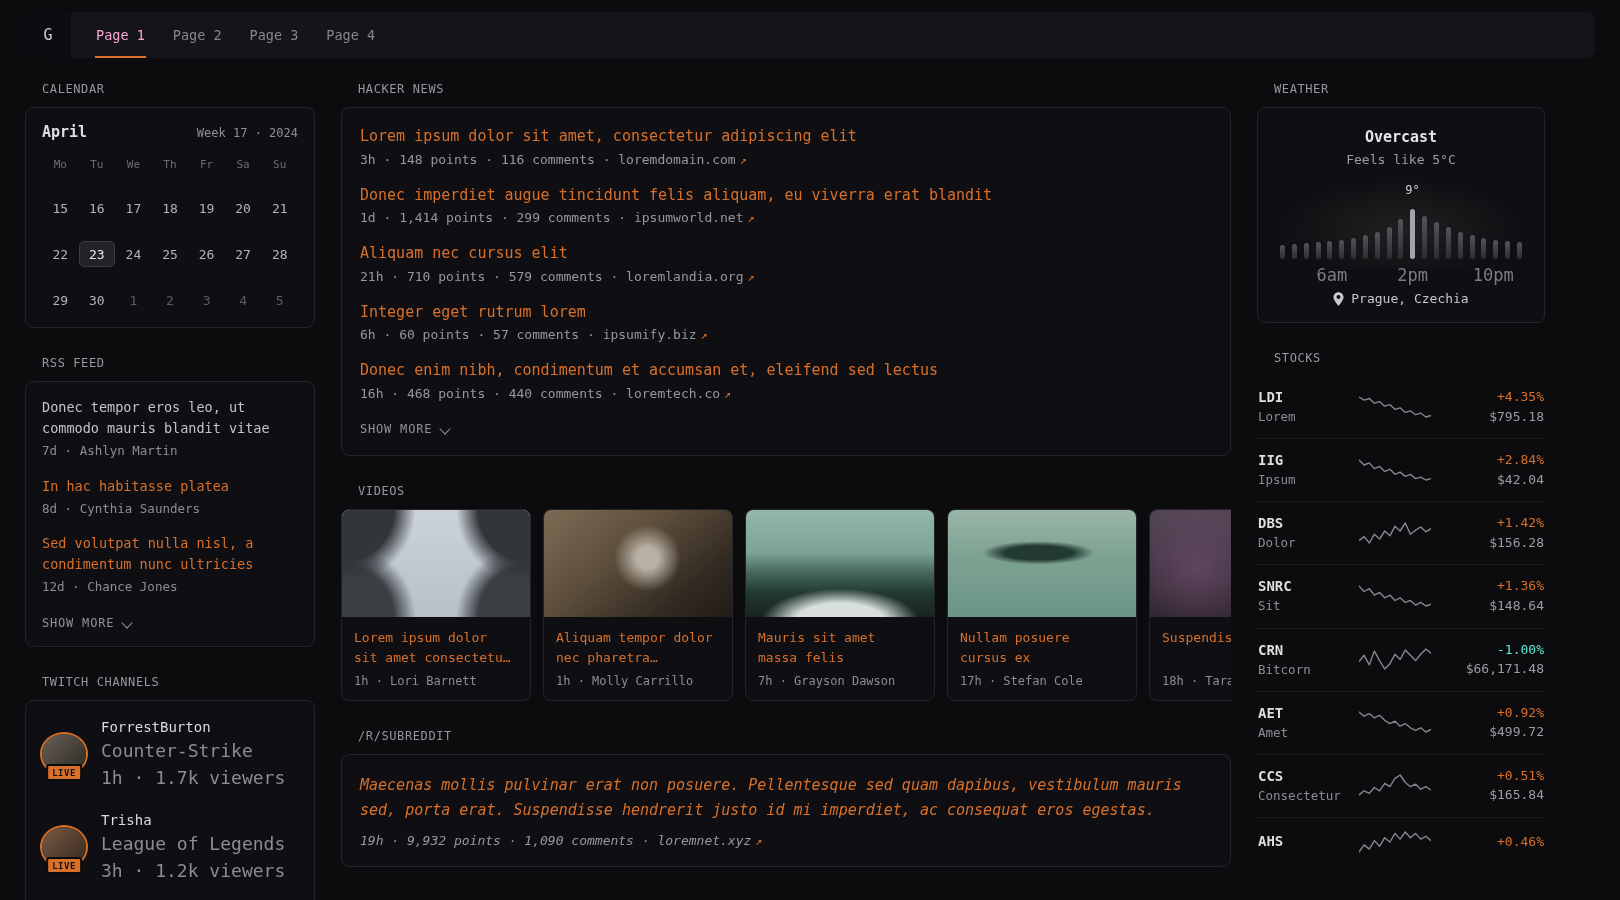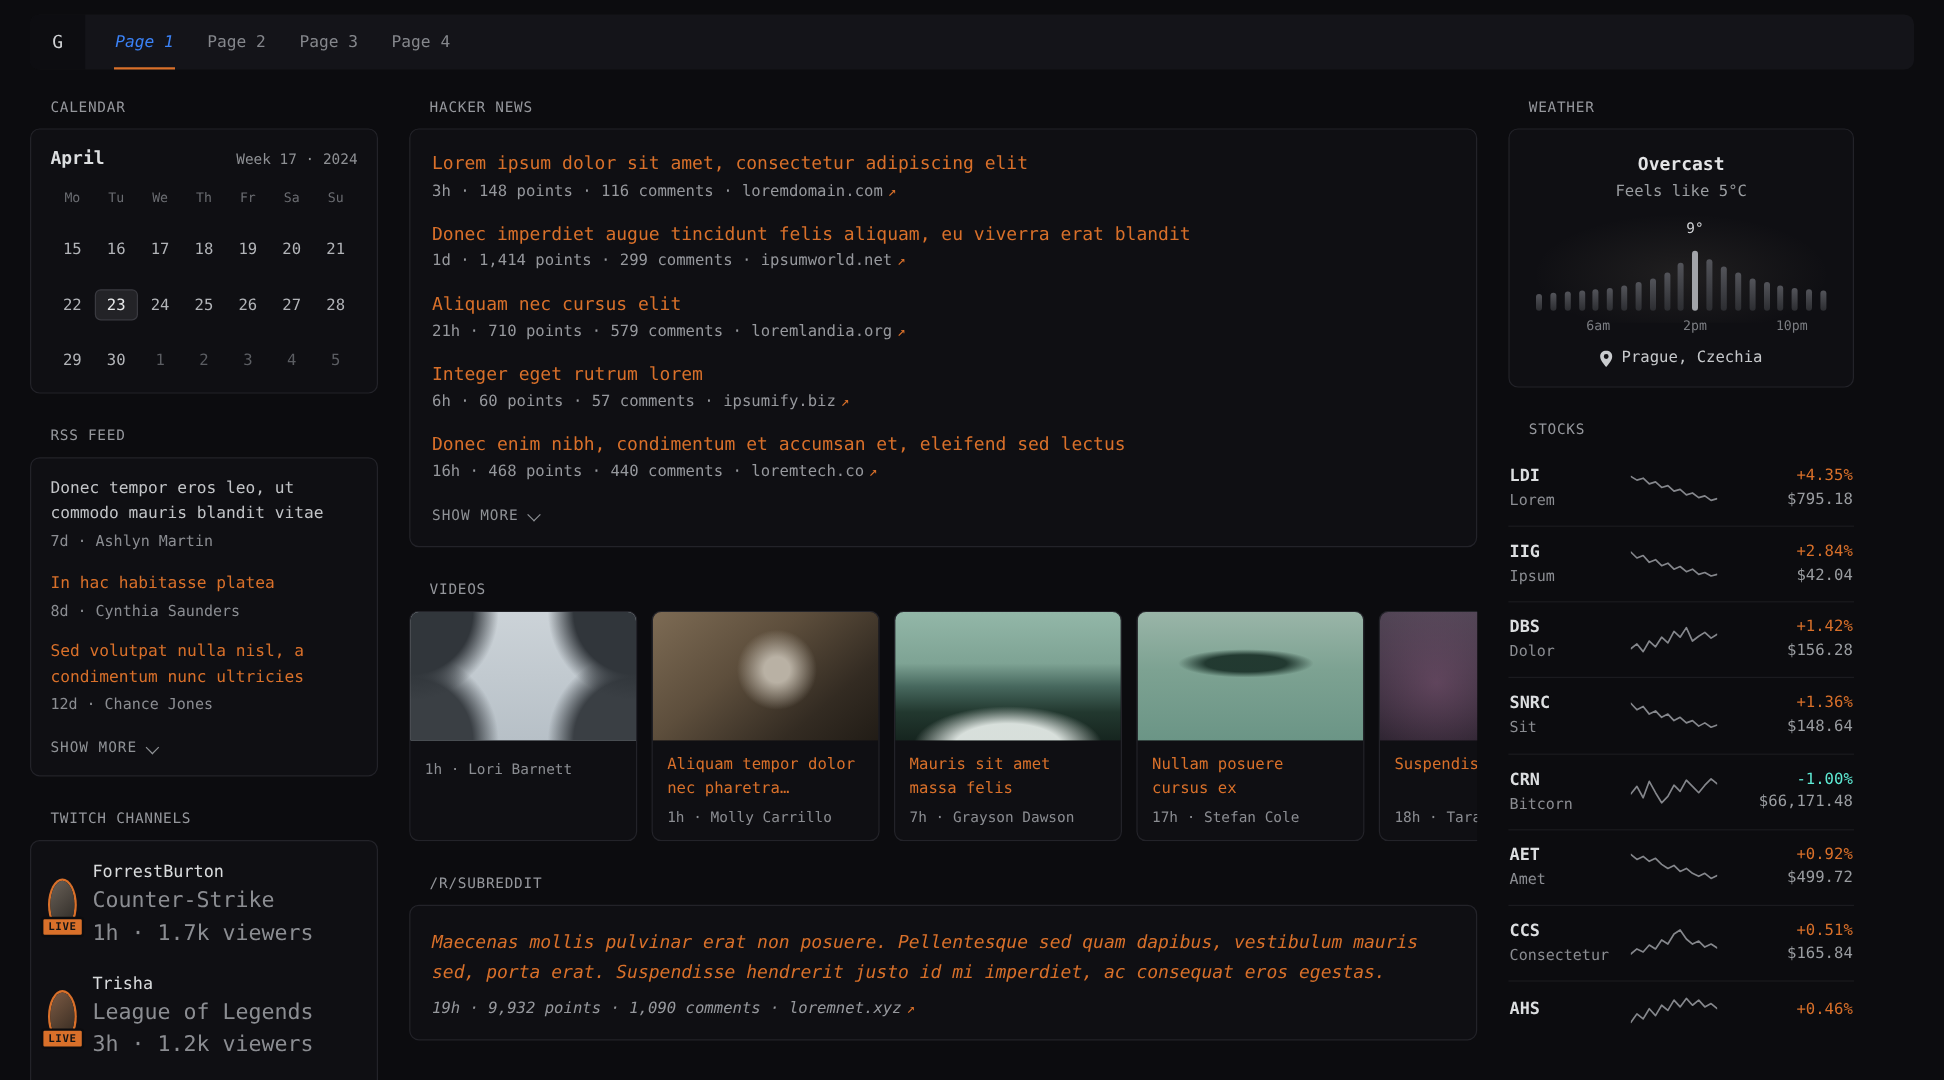--- a/index.html
+++ b/index.html
@@ -23,21 +23,21 @@
   .logo{
     width:46px;background:#0d0d11;border-radius:8px 0 0 8px;
     display:flex;align-items:center;justify-content:center;
     color:#d0d2d5;font-size:15px;
   }
   .tabs{display:flex;align-items:stretch;padding-left:24px;gap:26px;}
   .tab{
     display:flex;align-items:center;color:#85878c;font-size:13.5px;
     padding:0 1px;position:relative;
   }
-  .tab.active{color:#3b82f6;box-shadow:inset 0 -2px 0 #d9702a;font-style:italic;}
+  .tab.active{color:#f9a8d4;box-shadow:inset 0 -2px 0 #d9702a;}
 
   
   .content{
     display:grid;grid-template-columns:290px 890px 288px;
     column-gap:26px;margin:0 25px;align-items:start;
   }
   .section-title{
     color:#95979c;font-size:12px;letter-spacing:.6px;
     margin:10px 0 11px 17px;
   }
@@ -71,21 +71,21 @@
   .chev{
     display:inline-block;width:7px;height:7px;margin-left:9px;
     border-right:1.5px solid currentColor;border-bottom:1.5px solid currentColor;
     transform:rotate(45deg);vertical-align:3px;
   }
 
   
   .twitch-panel{padding:16px;}
   .tw-channel{display:flex;align-items:center;gap:15px;margin-bottom:19px;}
   .tw-avatar{
-    width:20px;height:40px;border-radius:50%;flex:none;position:relative;
+    width:44px;height:40px;border-radius:50%;flex:none;position:relative;
     box-shadow:0 0 0 2px #d9702a;
   }
   .av-0{background:linear-gradient(135deg,#6a6158,#2a2723);}
   .av-1{background:linear-gradient(135deg,#7b5a44,#32281f);}
   .av-2{background:linear-gradient(135deg,#d9d4cb,#8a857a);}
   .live-badge{
     position:absolute;left:50%;bottom:-7px;transform:translateX(-50%);
     background:#d9702a;color:#131315;font-size:9px;font-weight:bold;
     letter-spacing:.5px;padding:1.5px 4px;border-radius:3px;border:2px solid #0c0c0f;
   }
@@ -141,21 +141,21 @@
   .w-chart{position:relative;height:96px;margin:16px 4px 0 4px;}
   .w-glow{position:absolute;left:0;right:0;top:-4px;bottom:10px;border-radius:10px;
     background:radial-gradient(ellipse at 50% 55%,rgba(200,185,155,.09),transparent 72%);}
   .w-temp{position:absolute;top:0;transform:translateX(-50%);font-size:12px;color:#cfd1d4;}
   .w-bars{position:absolute;left:0;right:0;bottom:20px;height:52px;
     display:flex;align-items:flex-end;justify-content:space-between;}
   .wbar{width:5px;border-radius:3px;
     background:linear-gradient(180deg,#53545a 0%,#2c2d31 100%);}
   .wbar.hl{background:#a2a4a9;}
   .w-times{position:absolute;left:0;right:0;bottom:0;height:14px;}
-  .wtime{position:absolute;transform:translateX(-50%);font-size:11px;color:#7b7d82;}
+  .wtime{position:absolute;transform:translateX(-50%);font-size:17px;color:#7b7d82;}
   .w-loc{margin-top:12px;display:flex;align-items:center;justify-content:center;gap:7px;
     color:#c6c8cb;font-size:13px;}
 
   
   .stocks{margin-top:2px;}
   .stock-row{
     display:grid;grid-template-columns:92px 1fr 104px;align-items:center;
     padding:11px 1px 12px 1px;
   }
   .stock-row + .stock-row{border-top:1px solid #1b1b1f;}
@@ -321,20 +321,21 @@
             </a>
         </div>
       </div>
 
       <div class="section" data-interactable="false">
         <div class="section-title" data-interactable="false">VIDEOS</div>
         <div class="videos-row" data-interactable="false">
           <div class="video-card" data-interactable="true">
             <div class="v-thumb thumb-0" data-interactable="false"></div>
             <div class="v-body" data-interactable="false">
+              <a class="v-title" data-interactable="true">Lorem ipsum dolor sit amet consectetu…</a>
               <div class="v-meta" data-interactable="false">1h · Lori Barnett</div>
             </div>
           </div>
           <div class="video-card" data-interactable="true">
             <div class="v-thumb thumb-1" data-interactable="false"></div>
             <div class="v-body" data-interactable="false">
               <a class="v-title" data-interactable="true">Aliquam tempor dolor nec pharetra…</a>
               <div class="v-meta" data-interactable="false">1h · Molly Carrillo</div>
             </div>
           </div>

